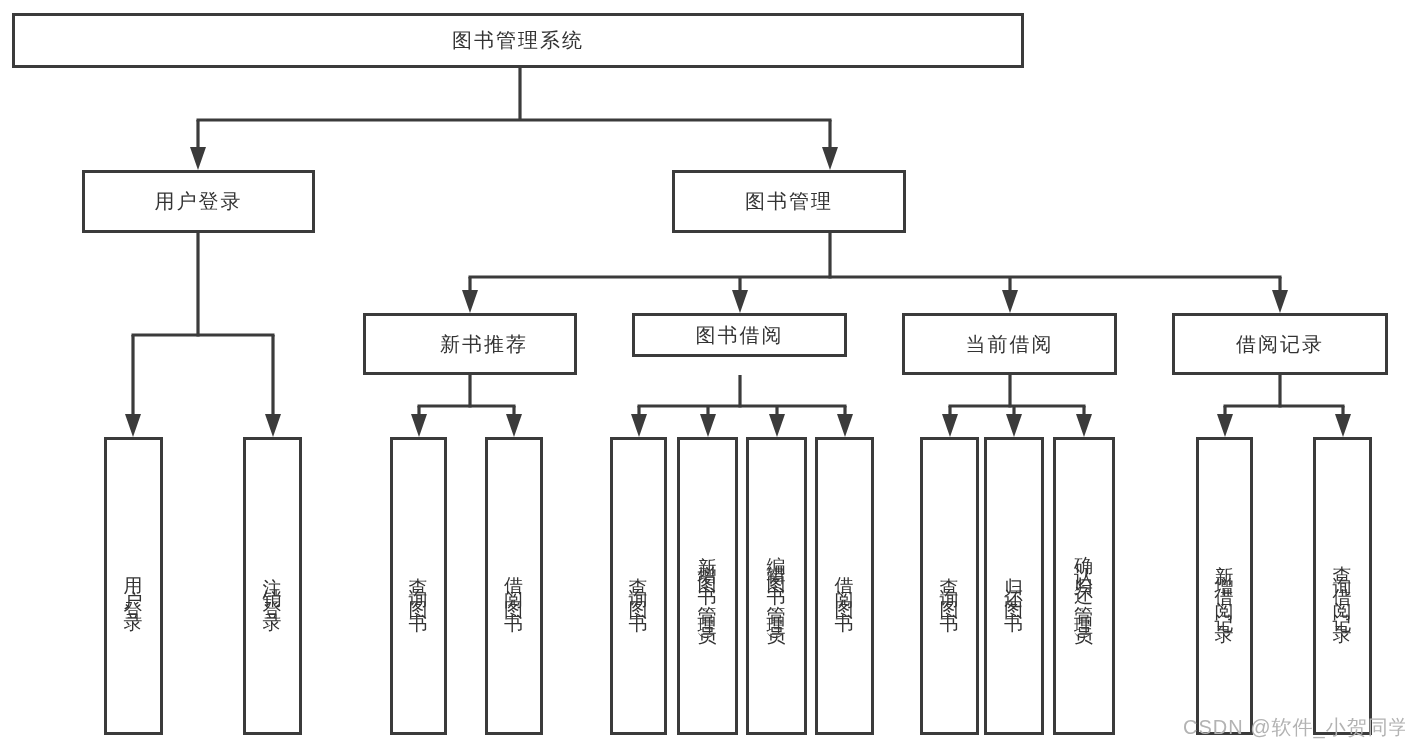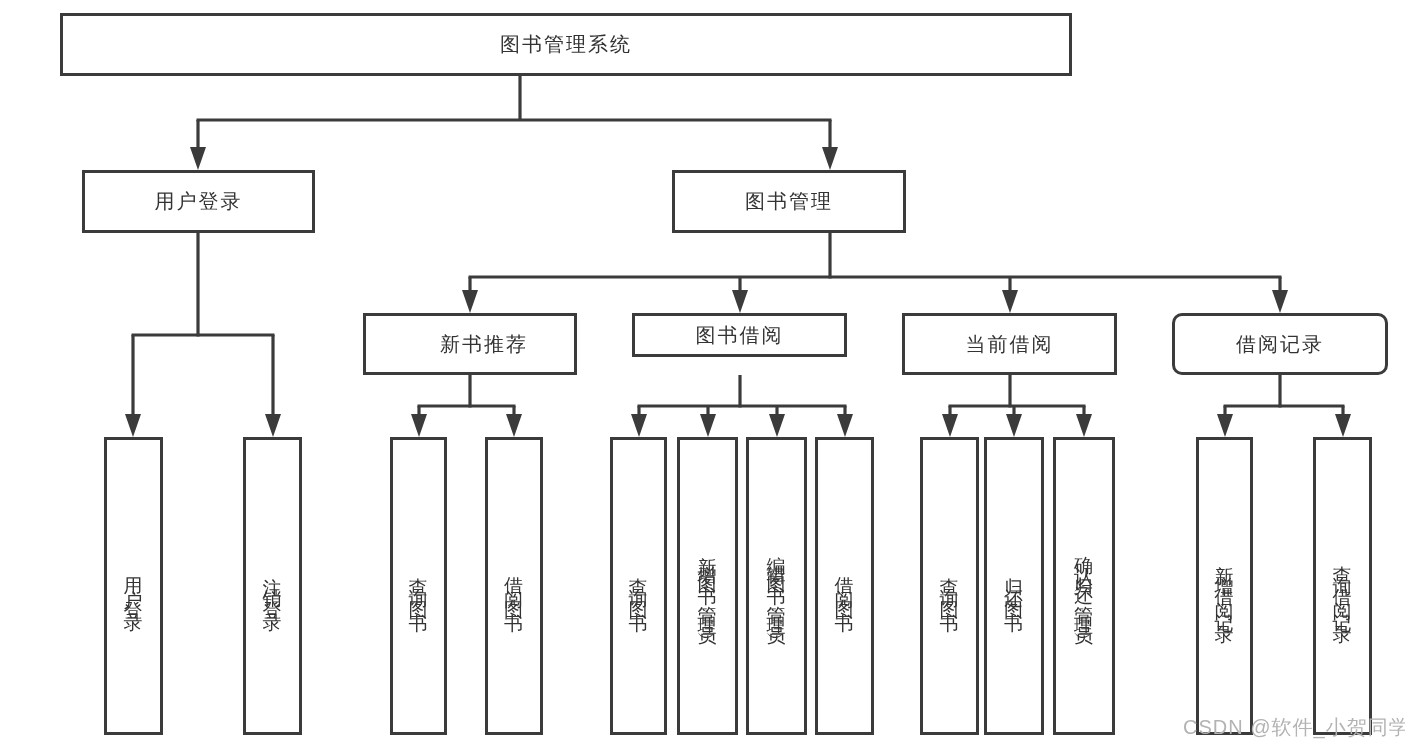--- a/index.html
+++ b/index.html
@@ -123,29 +123,29 @@
     <g>
       <line x1="1280" y1="375" x2="1280" y2="407.5"></line>
       <line x1="1223.5" y1="406" x2="1344.5" y2="406"></line>
       <line x1="1225" y1="406" x2="1225" y2="417"></line>
         <polygon points="1217,414 1233,414 1225,437"></polygon>
       <line x1="1343" y1="406" x2="1343" y2="417"></line>
         <polygon points="1335,414 1351,414 1343,437"></polygon>
     </g>
   </svg>
 
-  <div class="hbox" style="left:12px;top:13px;width:1012px;height:63px;margin-left:48px;">图书管理系统</div>
+  <div class="hbox" style="left:12px;top:13px;width:1012px;height:55px;">图书管理系统</div>
 
   <div class="hbox" style="left:82px;top:170px;width:233px;height:63px;">用户登录</div>
   <div class="hbox" style="left:672px;top:170px;width:234px;height:63px;">图书管理</div>
 
   <div class="hbox" style="left:363px;top:313px;width:214px;height:62px;padding-left:28px;">新书推荐</div>
   <div class="hbox" style="left:632px;top:313px;width:215px;height:44px;">图书借阅</div>
   <div class="hbox" style="left:902px;top:313px;width:215px;height:62px;font-family:Liberation Mono, monospace;">当前借阅</div>
-  <div class="hbox" style="left:1172px;top:313px;width:216px;height:62px;border-radius:10px;">借阅记录</div>
+  <div class="hbox" style="left:1172px;top:313px;width:216px;height:62px;">借阅记录</div>
 
   <div class="vbox" style="left:104px;width:59px;">用户登录</div>
   <div class="vbox" style="left:243px;width:59px;">注销登录</div>
 
   <div class="vbox" style="left:390px;width:57px;">查询图书</div>
   <div class="vbox" style="left:485px;width:58px;">借阅图书</div>
 
   <div class="vbox" style="left:610px;width:57px;">查询图书</div>
   <div class="vbox long" style="left:677px;width:61px;">新增图书（管理员）</div>
   <div class="vbox long" style="left:746px;width:61px;">编辑图书（管理员）</div>

